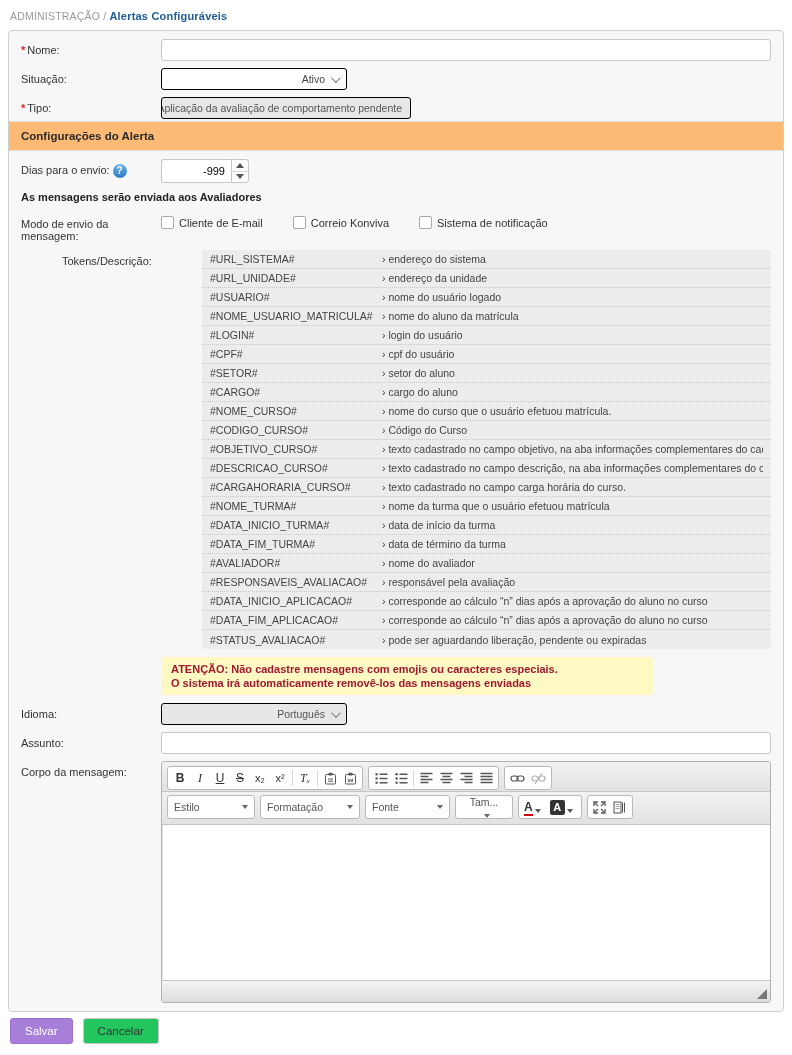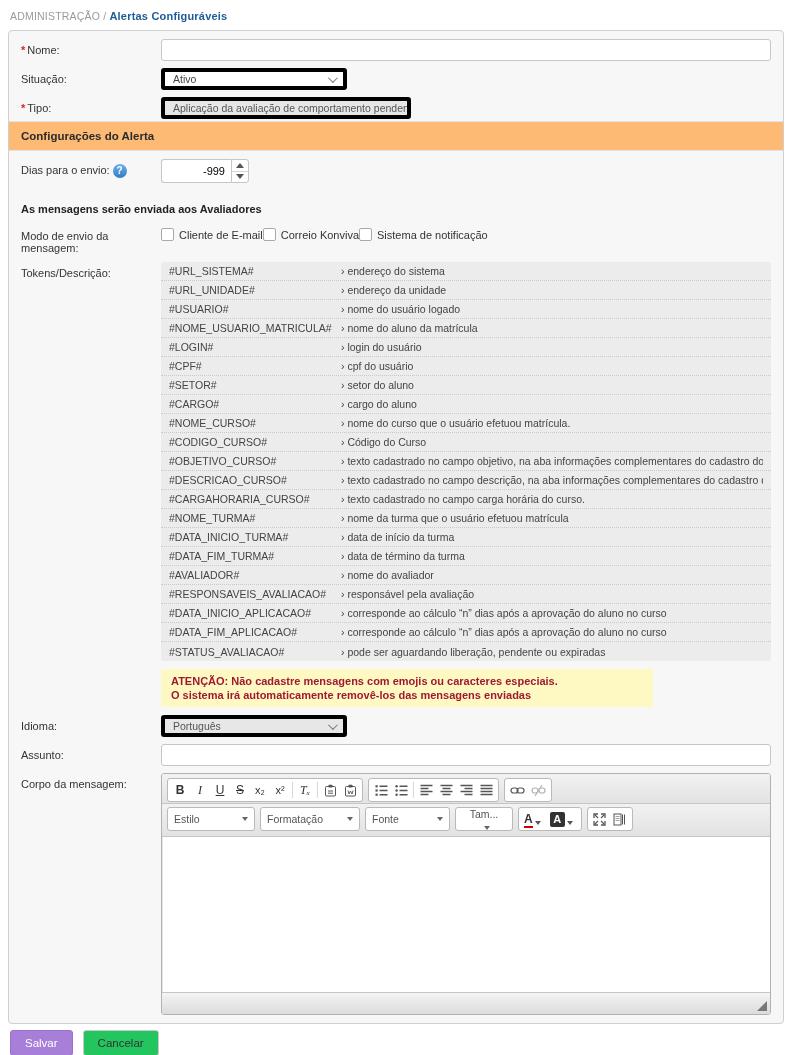--- a/index.html
+++ b/index.html
@@ -14,48 +14,48 @@
   
   .form-card { border:1px solid #cfcfcf; border-radius:4px; background:#f7f7f7; padding:8px 12px; }
 
   .form-row { display:flex; align-items:flex-start; margin-bottom:7px; }
   .label-col { width:140px; flex:none; font-size:11px; color:#333; padding-top:5px; }
   .field-col { flex:1; min-width:0; }
   .req { color:#d22; font-weight:bold; margin-right:2px; }
 
   .text-input { width:100%; height:22px; border:1px solid #c6c6c6; border-radius:3px; background:#fff; padding:0 8px; font-size:11px; font-family:"Liberation Sans", sans-serif; color:#333; outline:none; }
 
-  .select { height:22px; border:4px solid #000000; border-radius:3px; background:#fff; display:flex; align-items:center; justify-content:space-between; padding:0 8px; font-size:10.5px; color:#444; cursor:pointer; white-space:nowrap; overflow:hidden; }
+  .select { height:22px; border:1px solid #000000; border-radius:3px; background:#fff; display:flex; align-items:center; justify-content:flex-end; padding:0 8px; font-size:10.5px; color:#444; cursor:pointer; white-space:nowrap; overflow:hidden; }
   .select.disabled { background:#e7e7e7; color:#555; }
   .sel-situacao { width:186px; }
   .sel-tipo { width:250px; }
   .sel-idioma { width:186px; }
   .chev { width:7px; height:7px; border-right:1.4px solid #777; border-bottom:1.4px solid #777; transform:rotate(45deg) translateY(-2px); flex:none; margin-left:6px; }
 
   .section-head { margin:2px -12px 8px; padding:8px 12px; background:#fdba74; border-top:1px solid #e2e2e2; border-bottom:1px solid #e2e2e2; font-weight:bold; font-size:11.5px; color:#2b2b2b; }
 
   
   .dias-row { margin-bottom:4px; }
   .spin-wrap { display:flex; width:88px; height:24px; }
   .num-input { width:70px; height:24px; border:1px solid #c6c6c6; border-right:none; border-radius:3px 0 0 3px; background:#fff; text-align:right; padding:0 6px; font-size:11px; font-family:"Liberation Sans", sans-serif; outline:none; }
   .spin-btns { width:18px; display:flex; flex-direction:column; border:1px solid #c6c6c6; border-radius:0 3px 3px 0; overflow:hidden; background:#fff; }
   .spin { flex:1; display:flex; align-items:center; justify-content:center; cursor:pointer; }
   .spin.up { border-bottom:1px solid #d5d5d5; }
   .tri-up { width:0; height:0; border-left:4px solid transparent; border-right:4px solid transparent; border-bottom:5px solid #555; }
   .tri-down { width:0; height:0; border-left:4px solid transparent; border-right:4px solid transparent; border-top:5px solid #555; }
   .help-icon { display:inline-block; width:14px; height:14px; border-radius:50%; background:linear-gradient(#6fb1e8,#2f7cc4); color:#fff; font-size:10px; font-weight:bold; text-align:center; line-height:14px; vertical-align:middle; margin-left:3px; }
 
-  .bold-note { font-weight:bold; font-size:11px; margin:20px 0 10px; color:#222; }
-
-  .cb-row { display:flex; gap:0; align-items:flex-end; padding-top:3px; }
+  .bold-note { font-weight:bold; font-size:11px; margin:8px 0 10px; color:#222; }
+
+  .cb-row { display:flex; gap:30px; align-items:flex-end; padding-top:3px; }
   .cb-item { display:flex; align-items:center; gap:5px; font-size:11px; color:#333; cursor:pointer; }
   .cb { width:13px; height:13px; border:1px solid #a9a9a9; border-radius:2px; background:#fff; flex:none; }
 
   
-  .tokens-row { margin-bottom:8px; }
+  .tokens-row { margin-bottom:8px;margin-left:41px; }
   .token-table { background:#ececec; border-radius:2px; }
   .token-row { display:flex; border-bottom:1px dotted #c9c9c9; height:19px; align-items:center; padding:0 8px; }
   .token-row:last-child { border-bottom:none; }
   .token-cell { width:172px; flex:none; font-size:10.5px; color:#444; white-space:nowrap; overflow:hidden; }
   .desc-cell { flex:1; font-size:10.5px; color:#444; white-space:nowrap; overflow:hidden; }
 
   
   .warning-row { margin-bottom:8px; }
   .warning-box { width:492px; background:#fef9c3; padding:5px 10px; font-size:11px; font-weight:bold; color:#a01930; line-height:14px; border-radius:2px; }
 

